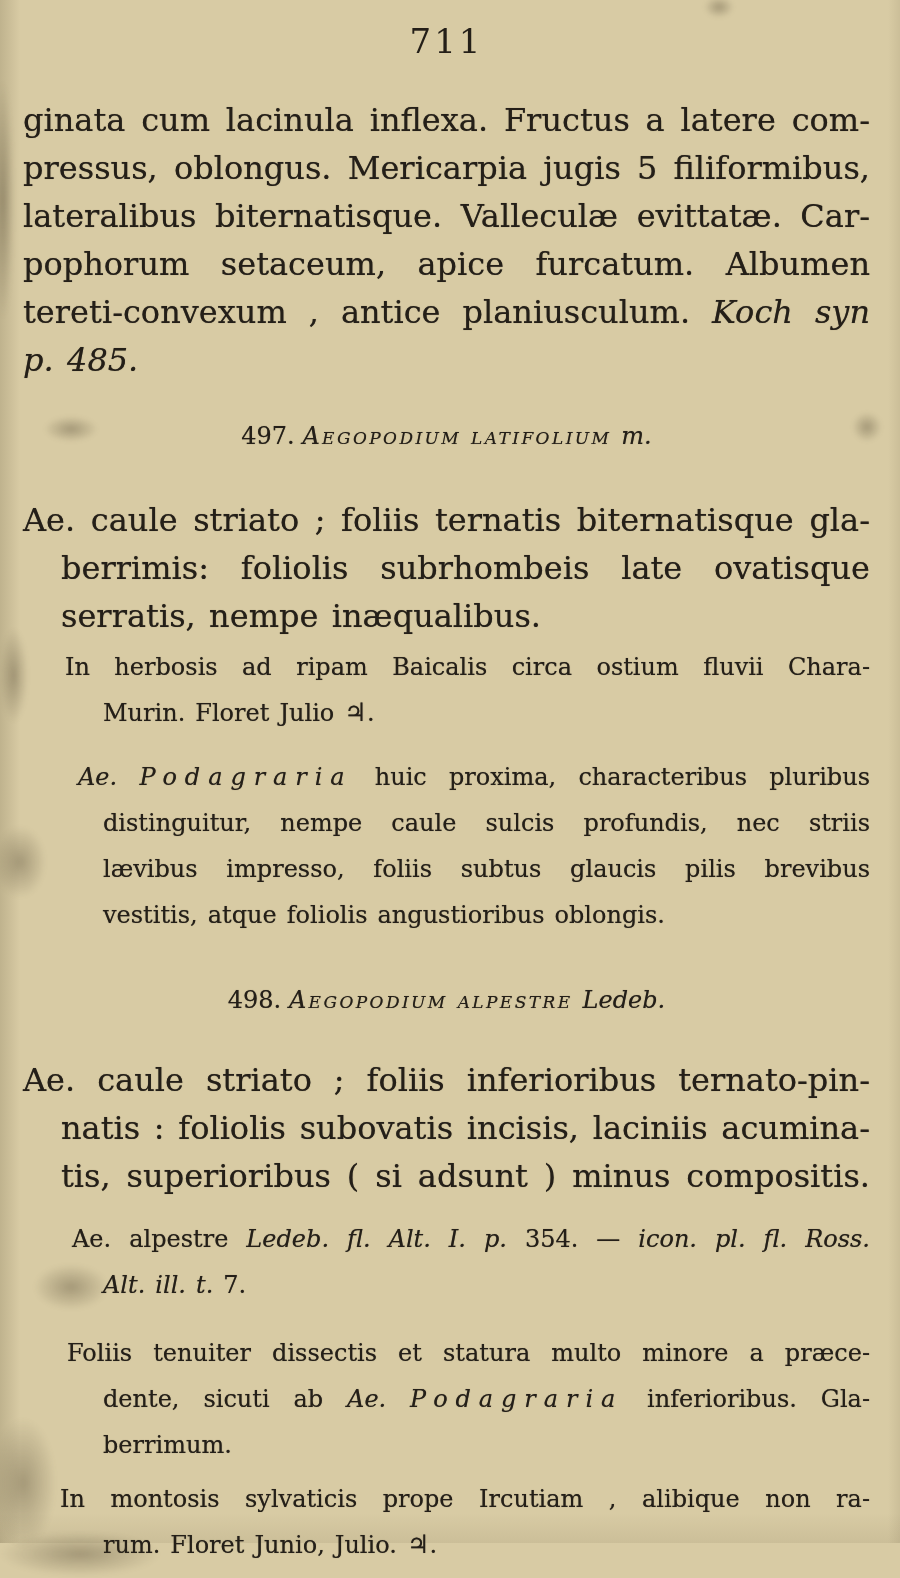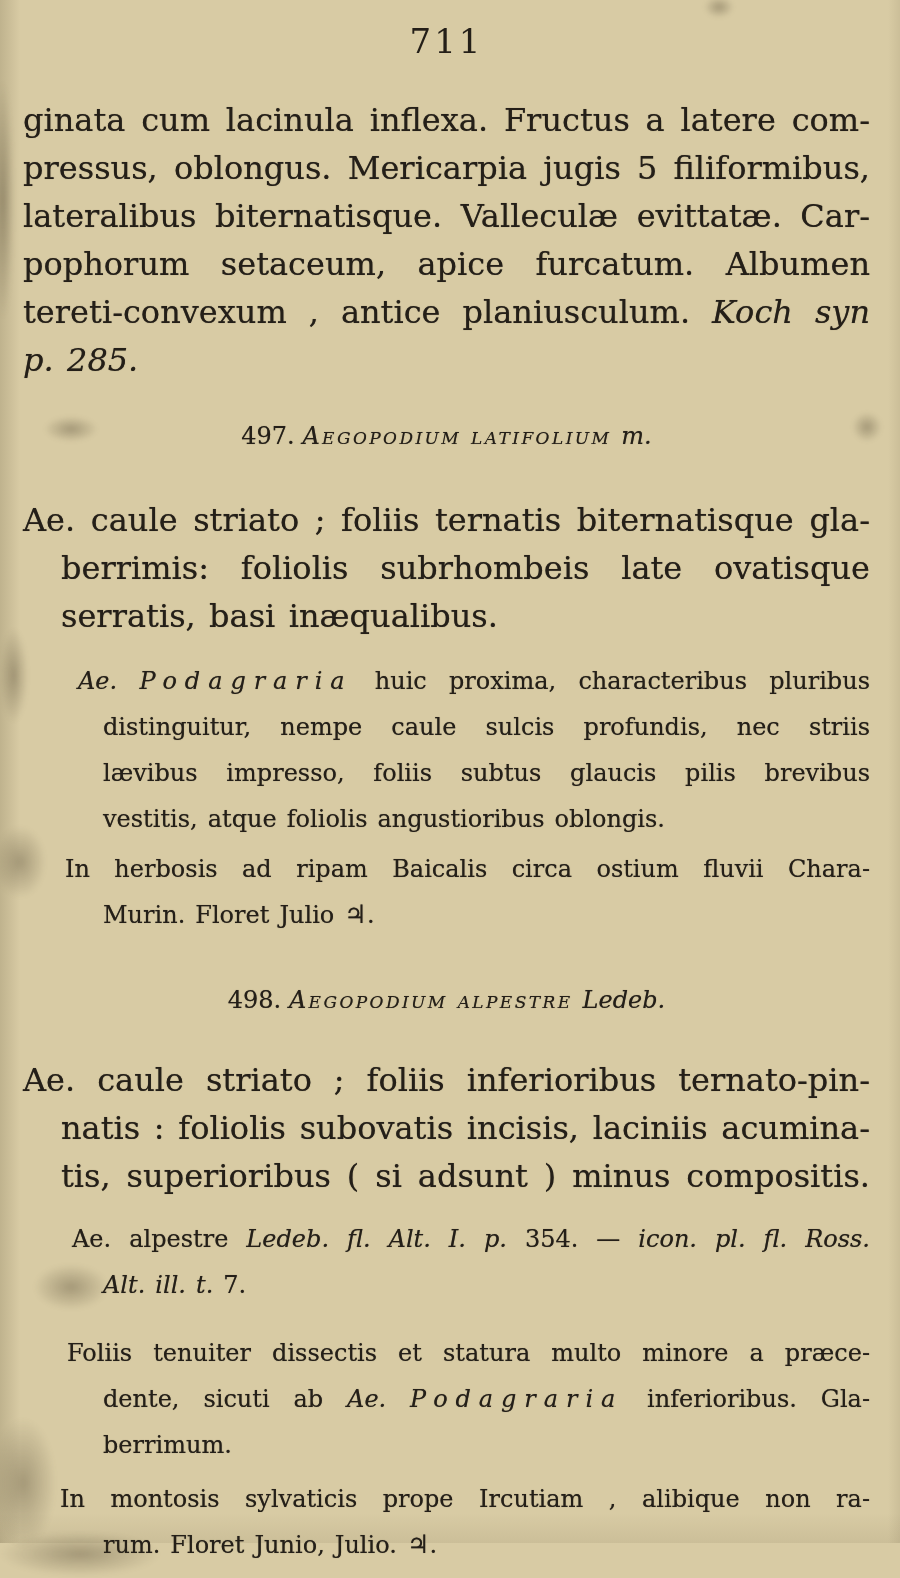--- a/index.html
+++ b/index.html
@@ -89,43 +89,43 @@
 <div class="page">
 
   <div class="folio">711</div>
 
   <section id="sec-intro">
     <div class="ln lg"><span class="s-r">ginata cum lacinula inflexa. Fructus a latere com-</span></div>
     <div class="ln lg"><span class="s-r">pressus, oblongus. Mericarpia jugis 5 filiformibus,</span></div>
     <div class="ln lg"><span class="s-r">lateralibus biternatisque. Valleculæ evittatæ. Car-</span></div>
     <div class="ln lg"><span class="s-r">pophorum setaceum, apice furcatum. Albumen</span></div>
     <div class="ln lg"><span class="s-r">tereti-convexum , antice planiusculum. </span><span class="s-i">Koch syn</span></div>
-    <div class="ln lg last"><span class="s-i">p. 285.</span></div>
+    <div class="ln lg last"><span class="s-i">p. 485.</span></div>
   </section>
 
   <section id="sec-h497">
     <div class="heading"><span class="s-r">497. </span><span class="s-sc">Aegopodium latifolium </span><span class="s-i">m.</span></div>
   </section>
 
   <section id="sec-desc497">
     <div class="ln lg"><span class="s-r">Ae. caule striato ; foliis ternatis biternatisque gla-</span></div>
     <div class="ln lg pl38"><span class="s-r">berrimis: foliolis subrhombeis late ovatisque</span></div>
-    <div class="ln lg pl38 last"><span class="s-r">serratis, basi inæqualibus.</span></div>
+    <div class="ln lg pl38 last"><span class="s-r">serratis, nempe inæqualibus.</span></div>
+  </section>
+
+  <section id="sec-hab497">
+    <div class="ln sm pl42"><span class="s-r">In herbosis ad ripam Baicalis circa ostium fluvii Chara-</span></div>
+    <div class="ln sm pl80 last"><span class="s-r">Murin. Floret Julio </span><span class="s-y">♃</span><span class="s-r">.</span></div>
   </section>
 
   <section id="sec-note497">
     <div class="ln sm pl55"><span class="s-i">Ae. </span><span class="s-is">Podagraria</span><span class="s-r"> huic proxima, characteribus pluribus</span></div>
     <div class="ln sm pl80"><span class="s-r">distinguitur, nempe caule sulcis profundis, nec striis</span></div>
     <div class="ln sm pl80"><span class="s-r">lævibus impresso, foliis subtus glaucis pilis brevibus</span></div>
     <div class="ln sm pl80 last"><span class="s-r">vestitis, atque foliolis angustioribus oblongis.</span></div>
-  </section>
-
-  <section id="sec-hab497">
-    <div class="ln sm pl42"><span class="s-r">In herbosis ad ripam Baicalis circa ostium fluvii Chara-</span></div>
-    <div class="ln sm pl80 last"><span class="s-r">Murin. Floret Julio </span><span class="s-y">♃</span><span class="s-r">.</span></div>
   </section>
 
   <section id="sec-h498">
     <div class="heading"><span class="s-r">498. </span><span class="s-sc">Aegopodium alpestre </span><span class="s-i">Ledeb.</span></div>
   </section>
 
   <section id="sec-desc498">
     <div class="ln lg"><span class="s-r">Ae. caule striato ; foliis inferioribus ternato-pin-</span></div>
     <div class="ln lg pl38"><span class="s-r">natis : foliolis subovatis incisis, laciniis acumina-</span></div>
     <div class="ln lg pl38"><span class="s-r">tis, superioribus ( si adsunt ) minus compositis.</span></div>

